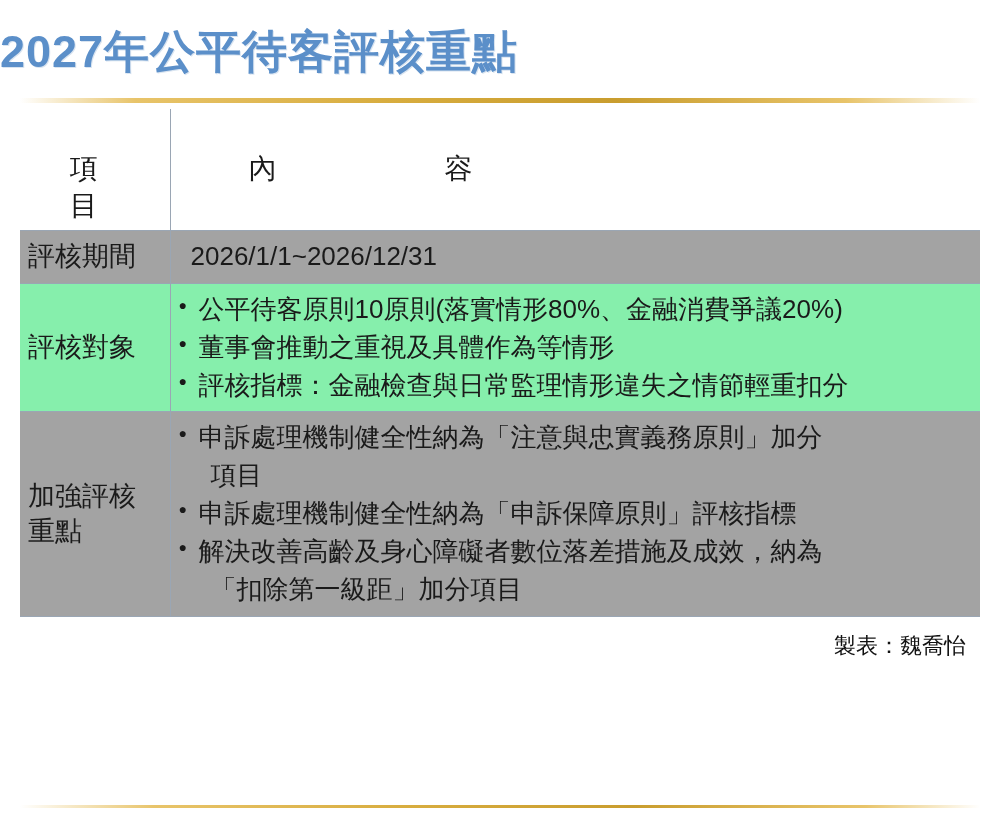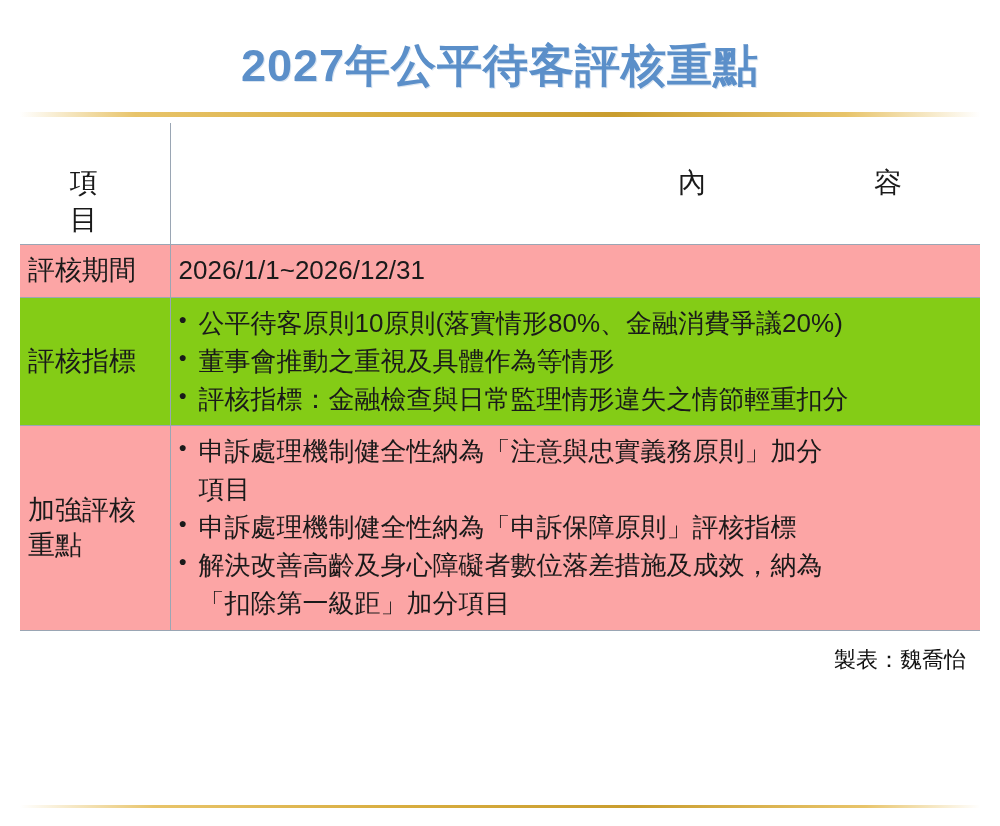--- a/index.html
+++ b/index.html
@@ -19,22 +19,22 @@
   .page {
     width: 1000px;
     height: 826px;
     box-sizing: border-box;
     padding: 0;
     position: relative;
   }
 
   
   .title-wrap {
-    text-align: center;
-    padding: 40px 0 10px 0;
+    text-align: left;
+    padding: 26px 0 10px 0;
   }
   .title {
     font-size: 45px;
     font-weight: bold;
     letter-spacing: 1px;
     color: #5b8fc9;
     text-shadow: 1px 1px 0 #d9e4f0;
     line-height: 1.15;
   }
 
@@ -76,28 +76,28 @@
     padding-bottom: 8px;
   }
   .hdr-spread {
     letter-spacing: 22px;
     text-indent: 22px;
   }
   .hdr-spread-2 {
     letter-spacing: 70px;
     text-indent: 70px;
     display: block;
-    text-align: right;
+    text-align: left;
   }
 
   tr.shaded td {
-    background: #84cc16;
+    background: #86efac;
   }
   tr.plain td {
-    background: #fca5a5;
+    background: #a3a3a3;
   }
 
   ul.bullets {
     list-style: none;
     margin: 0;
     padding: 0;
   }
   ul.bullets li {
     position: relative;
     padding-left: 20px;
@@ -107,21 +107,21 @@
   ul.bullets li::before {
     content: "●";
     position: absolute;
     left: 0;
     top: 0;
     font-size: 14px;
     line-height: 1.9;
   }
   .nobullet {
     padding-left: 20px;
-    margin: 2px 0;
+    margin: 2px 12px;
   }
 
   
   .credit {
     text-align: right;
     font-size: 22px;
     margin: 14px 34px 0 0;
     color: #111;
   }
 
@@ -164,21 +164,21 @@
 
       <tr class="plain">
         <td class="col-label">評核期間</td>
         <td class="col-content">
           <div class="nobullet" style="padding-left:0">2026/1/1~2026/12/31</div>
         </td>
       </tr>
 
 
       <tr class="shaded">
-        <td class="col-label">評核指標</td>
+        <td class="col-label">評核對象</td>
         <td class="col-content">
           <ul class="bullets">
             <li>公平待客原則10原則(落實情形80%、金融消費爭議20%)</li>
             <li>董事會推動之重視及具體作為等情形</li>
             <li>評核指標：金融檢查與日常監理情形違失之情節輕重扣分</li>
           </ul>
         </td>
       </tr>
 
       <tr class="plain">

